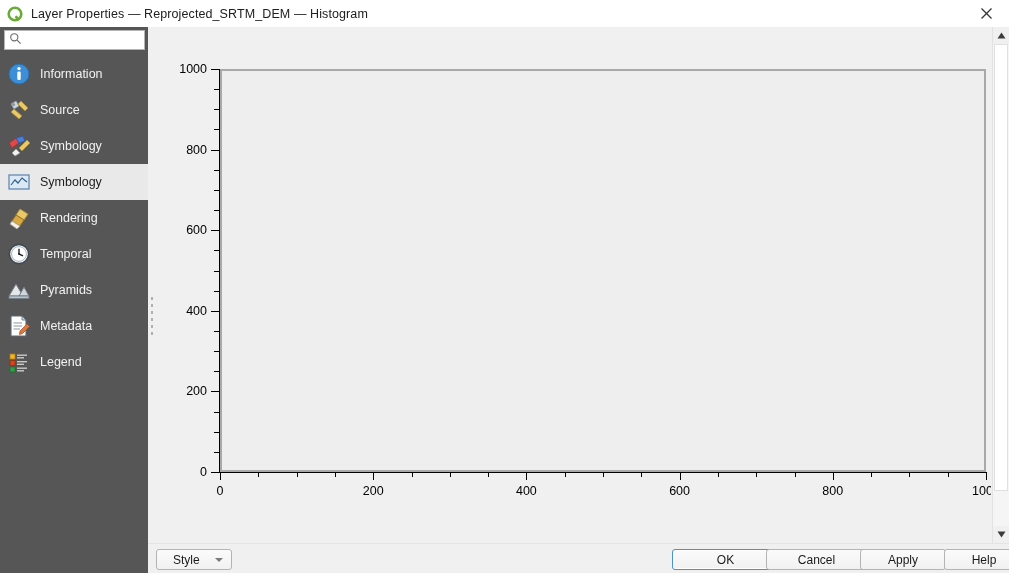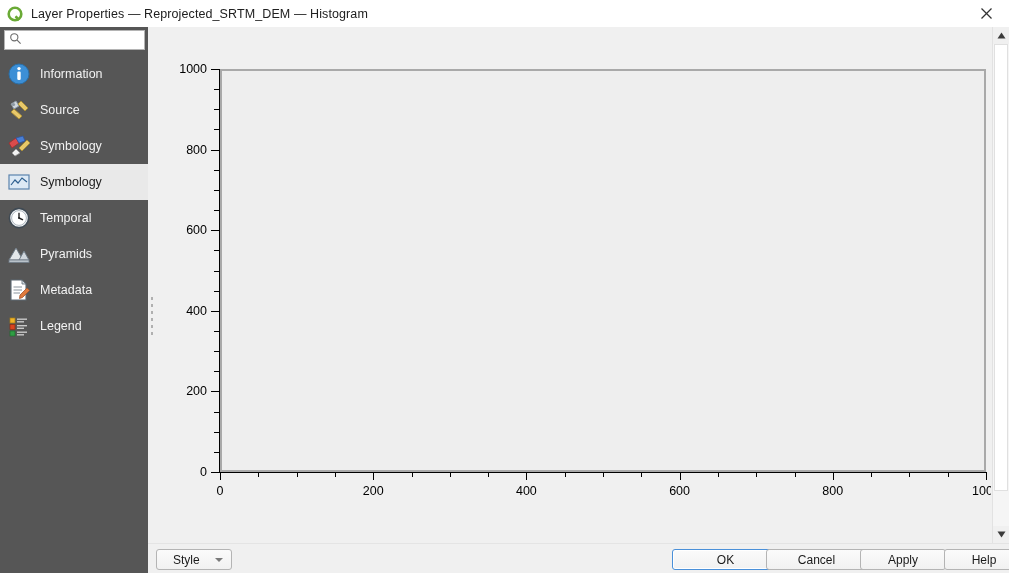--- a/index.html
+++ b/index.html
@@ -394,20 +394,30 @@
       <div class="navitem selected">
         <span class="navicon">
           <svg width="24" height="24" viewBox="0 0 24 24">
             <rect x="2" y="5" width="20" height="14" fill="#dce9f5" stroke="#5b84ad" stroke-width="1.2"></rect>
             <polyline points="4,15 8,10 11,13 15,8 20,12" fill="none" stroke="#2d5f8f" stroke-width="1.2"></polyline>
           </svg>
         </span>
         <span class="navlabel">Symbology</span>
       </div>
 
+      <div class="navitem">
+        <span class="navicon">
+          <svg width="24" height="24" viewBox="0 0 24 24">
+            <path d="M13 3 L21 8 L17 14 L9 9 Z" fill="#e8c86a" stroke="#a98d33" stroke-width="0.9"></path>
+            <path d="M9 9 L17 14 L13 20 L5 15 Z" fill="#d9a941" stroke="#8d6f23" stroke-width="0.9"></path>
+            <path d="M5 15 L13 20 L10 23 L3 18 Z" fill="#f4f0e5" stroke="#a9a393" stroke-width="0.9"></path>
+          </svg>
+        </span>
+        <span class="navlabel">Rendering</span>
+      </div>
 
       <div class="navitem">
         <span class="navicon">
           <svg width="24" height="24" viewBox="0 0 24 24">
             <circle cx="12" cy="12" r="9.6" fill="#f4f6f8" stroke="#3f4a54" stroke-width="1.6"></circle>
             <circle cx="12" cy="12" r="7.4" fill="#ffffff" stroke="#8d99a4" stroke-width="0.7"></circle>
             <line x1="12" y1="12" x2="12" y2="6.8" stroke="#222" stroke-width="1.4"></line>
             <line x1="12" y1="12" x2="16" y2="13.8" stroke="#222" stroke-width="1.4"></line>
             <circle cx="12" cy="12" r="1" fill="#222"></circle>
           </svg>

